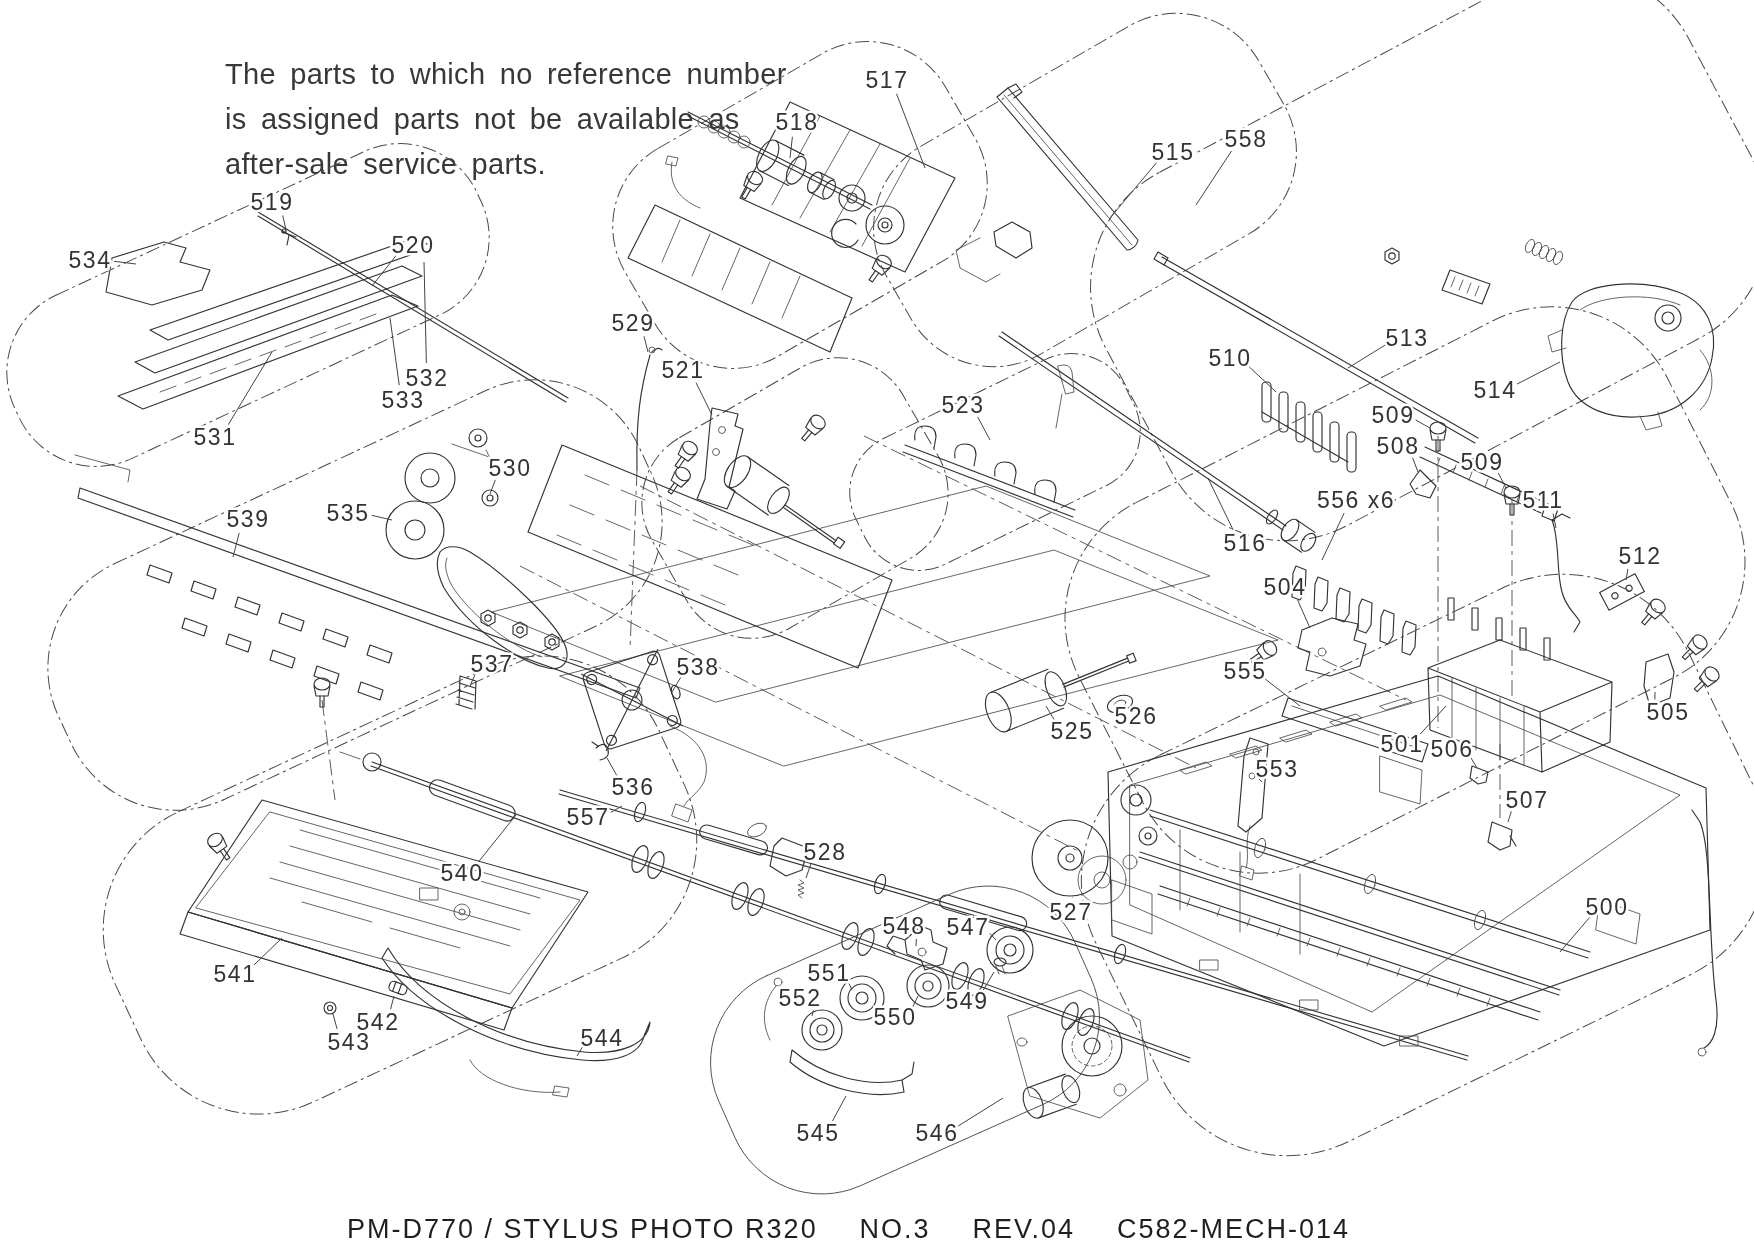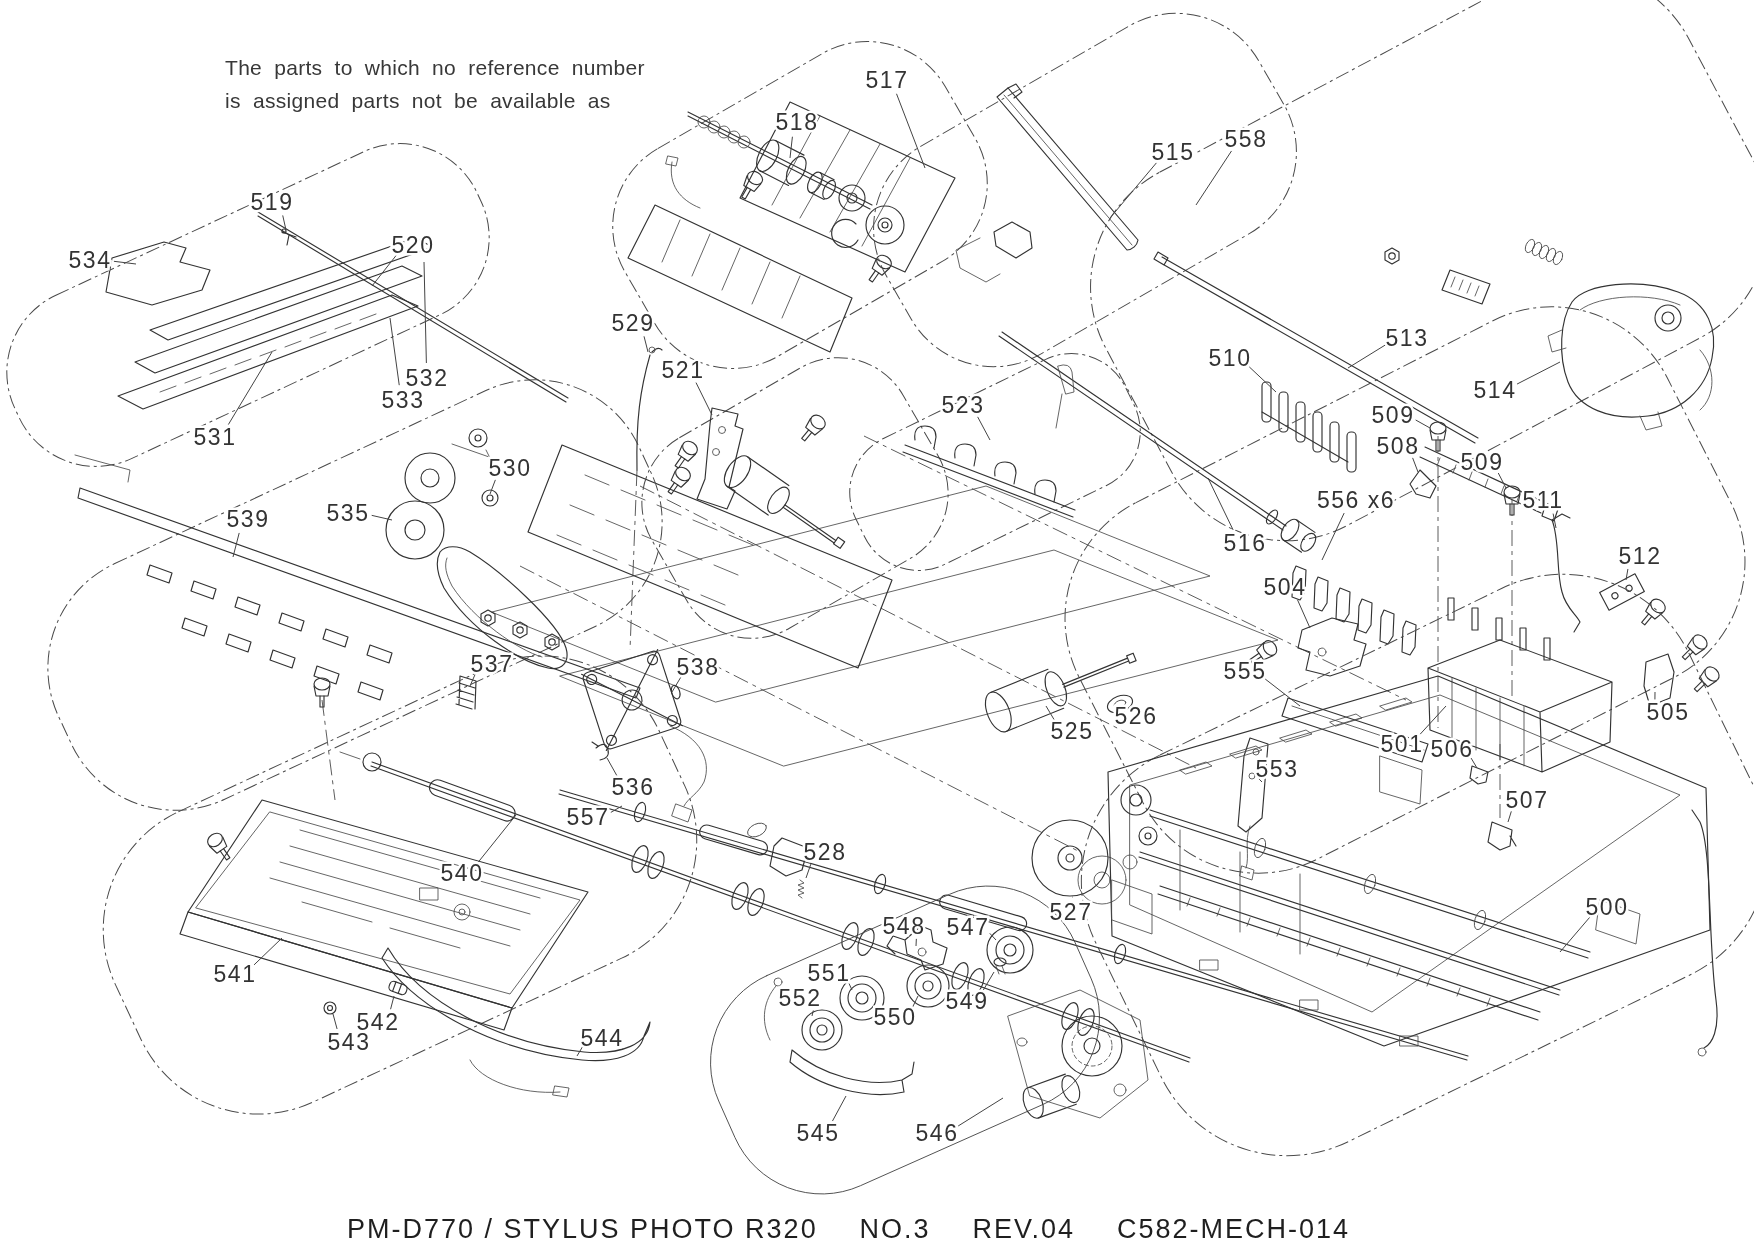--- a/index.html
+++ b/index.html
@@ -1,38 +1,39 @@
 <!DOCTYPE html>
 <html><head>
 <meta charset="utf-8">
 <style>
   html,body{margin:0;padding:0;background:#ffffff;}
   .page{position:relative;width:1754px;height:1240px;background:#fff;overflow:hidden;
         font-family:"Liberation Sans",sans-serif;}
-  .note{position:absolute;left:225px;top:52px;font-size:21px;line-height:1.55;
+  .note{position:absolute;left:225px;top:52px;font-size:29px;line-height:1.55;
         color:#383838;letter-spacing:.3px;word-spacing:6px;}
   .footer{position:absolute;left:347px;top:1170px;width:1003px;display:flex;
         justify-content:space-between;font-size:27px;color:#1f1f1f;letter-spacing:2px;margin-top:44px;}
   svg.diagram{position:absolute;left:0;top:0;width:1754px;height:1240px;}
   .part{fill:none;stroke:#333;stroke-width:1.15;stroke-linejoin:round;stroke-linecap:round;}
   .part2{fill:none;stroke:#4a4a4a;stroke-width:.85;stroke-linejoin:round;stroke-linecap:round;}
   .boundary{fill:none;stroke:#4a4a4a;stroke-width:1;stroke-dasharray:14 4 3 4;}
   .cline{fill:none;stroke:#4a4a4a;stroke-width:.9;stroke-dasharray:16 5 4 5;}
   .leader{stroke:#444;stroke-width:1;}
   .plabel{font-family:"Liberation Sans",sans-serif;font-size:23px;fill:#333;
         letter-spacing:1.5px;text-anchor:middle;paint-order:stroke;stroke:#fff;stroke-width:5px;}
 </style>
 </head>
 <body>
 
 <div class="page">
 
   <div class="note">
     <div>The parts to which no reference number</div>
     <div>is assigned parts not be available as</div>
+    <div>after-sale service parts.</div>
   </div>
 
   <svg class="diagram" viewBox="0 0 1754 1240">
     <defs>
       <g id="screw">
           <ellipse cx="0" cy="0" rx="8" ry="6"></ellipse>
           <path d="M-8,2 L-6,12 L6,12 L8,2"></path>
           <path d="M-2,12 L-2,23 M2,12 L2,23 M-2,23 L2,23"></path>
         </g>
       <g id="nut">

